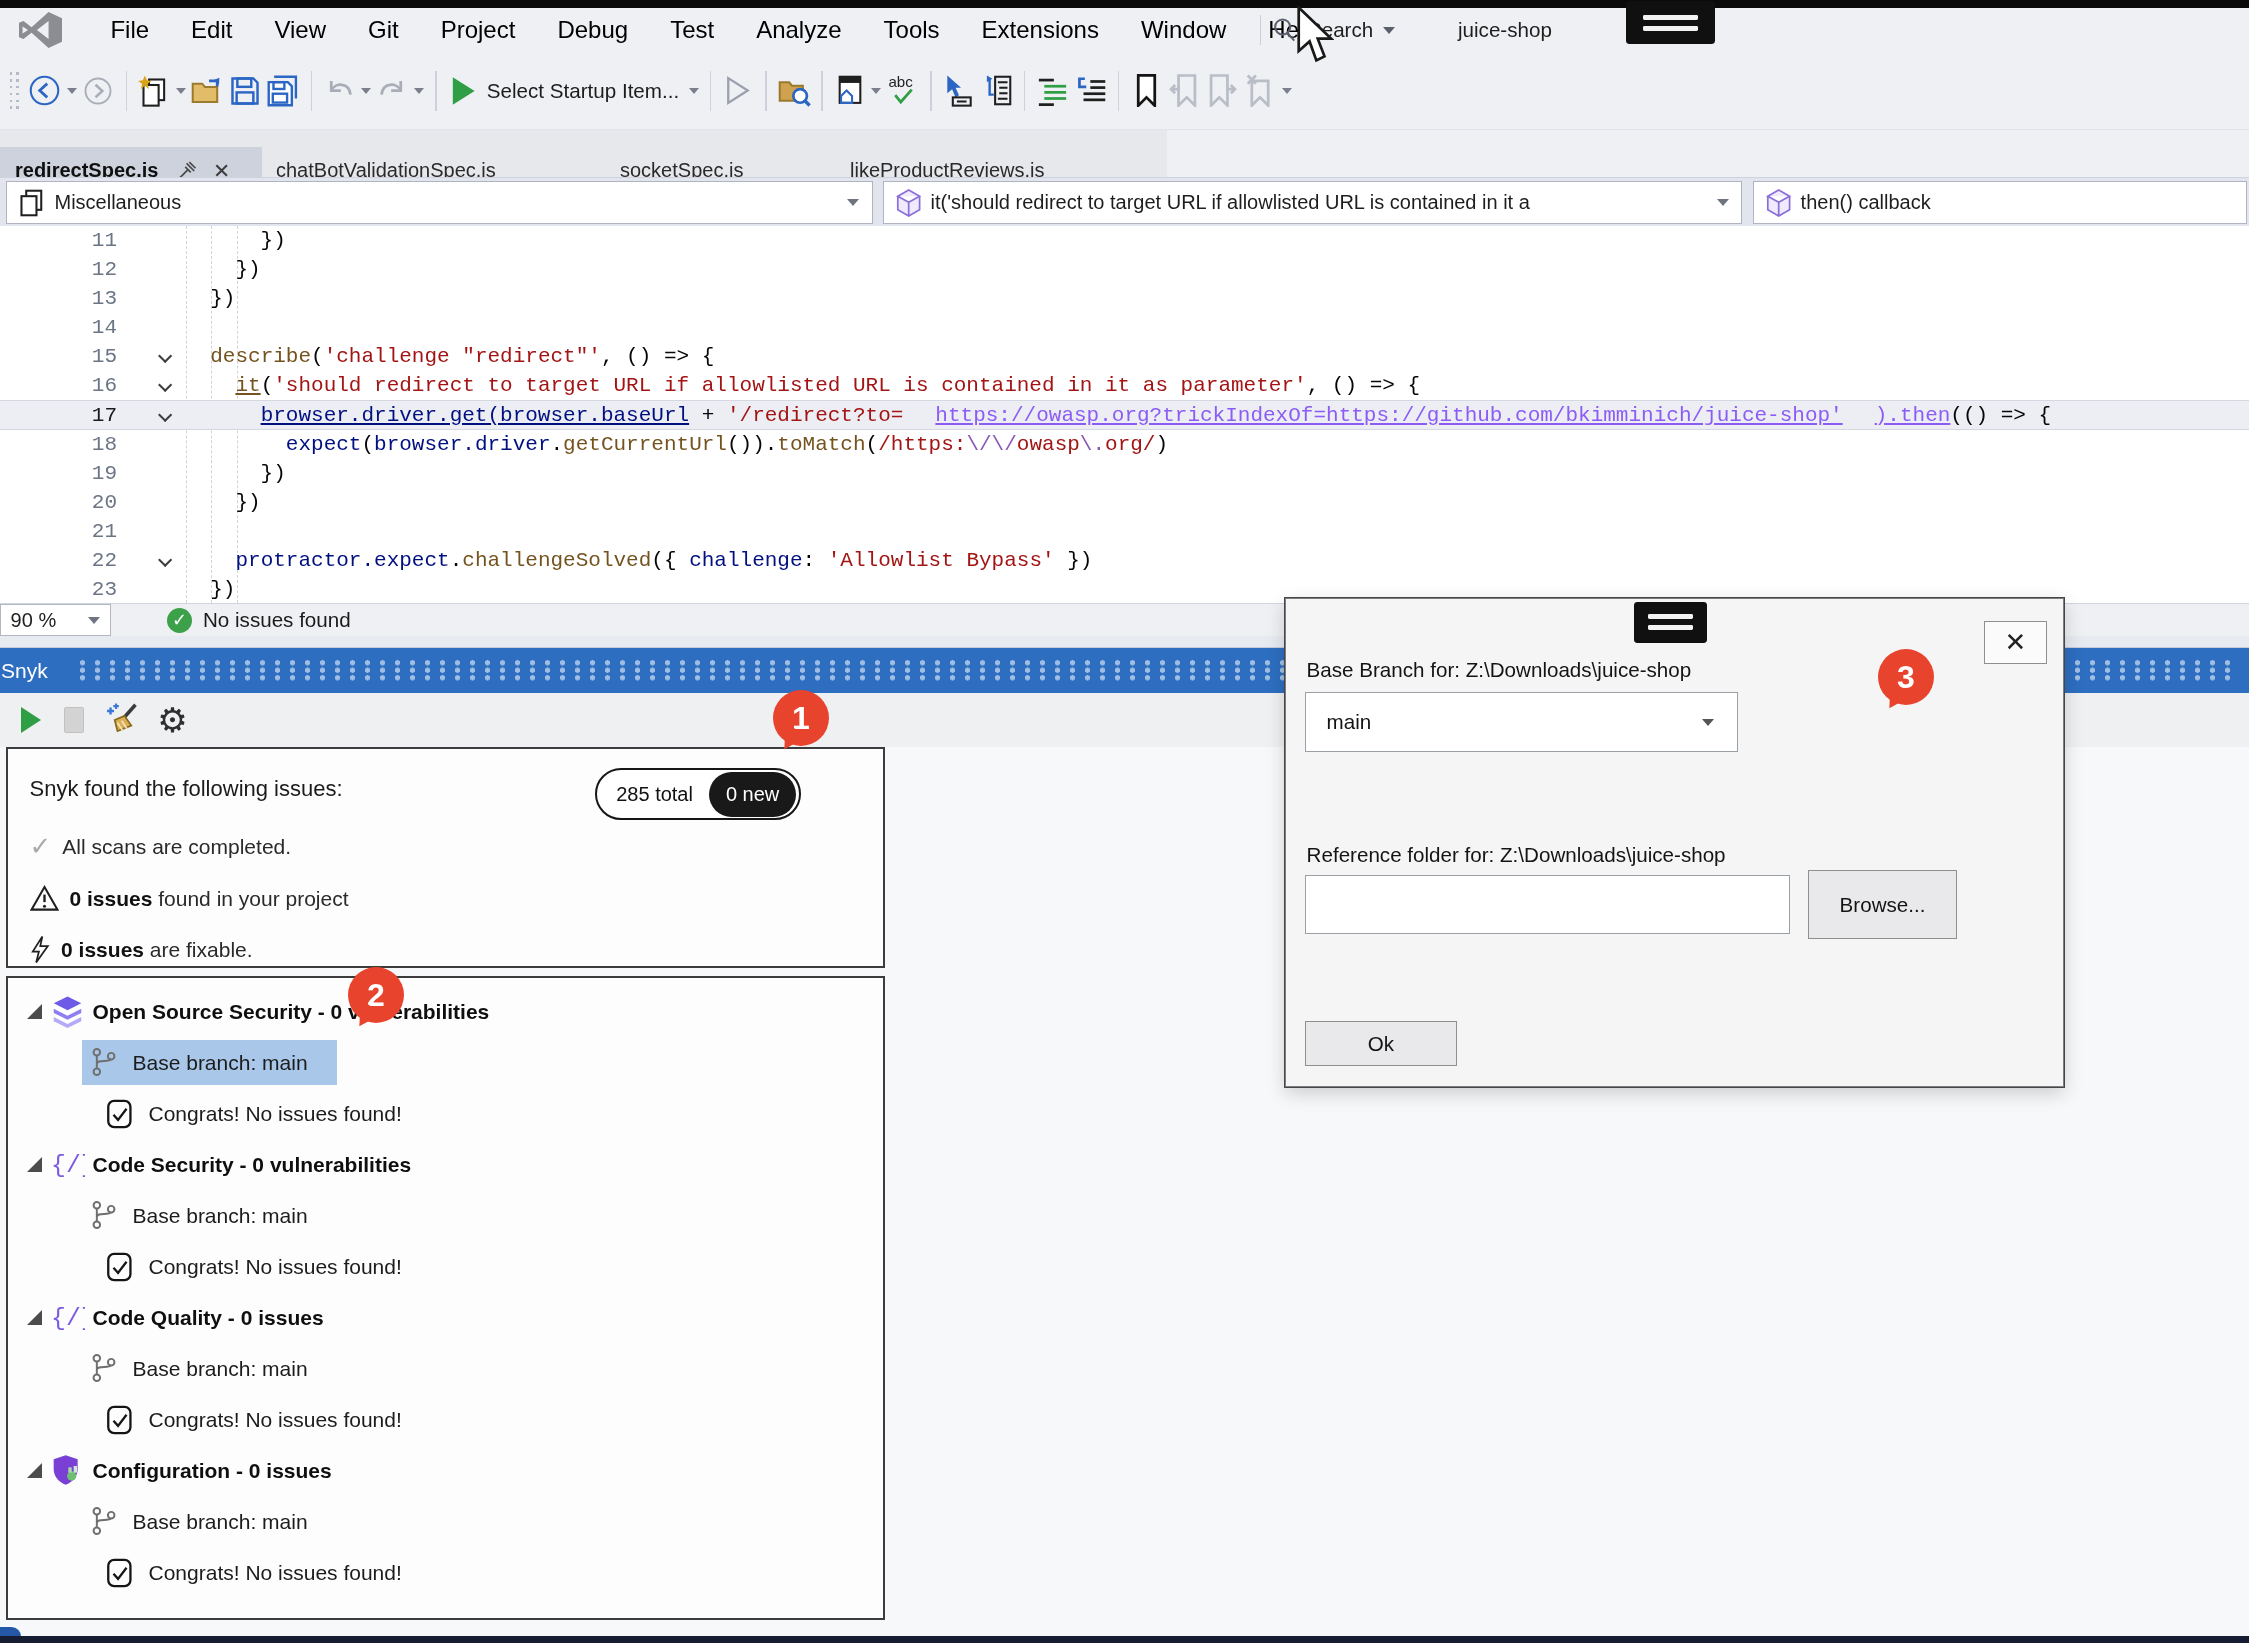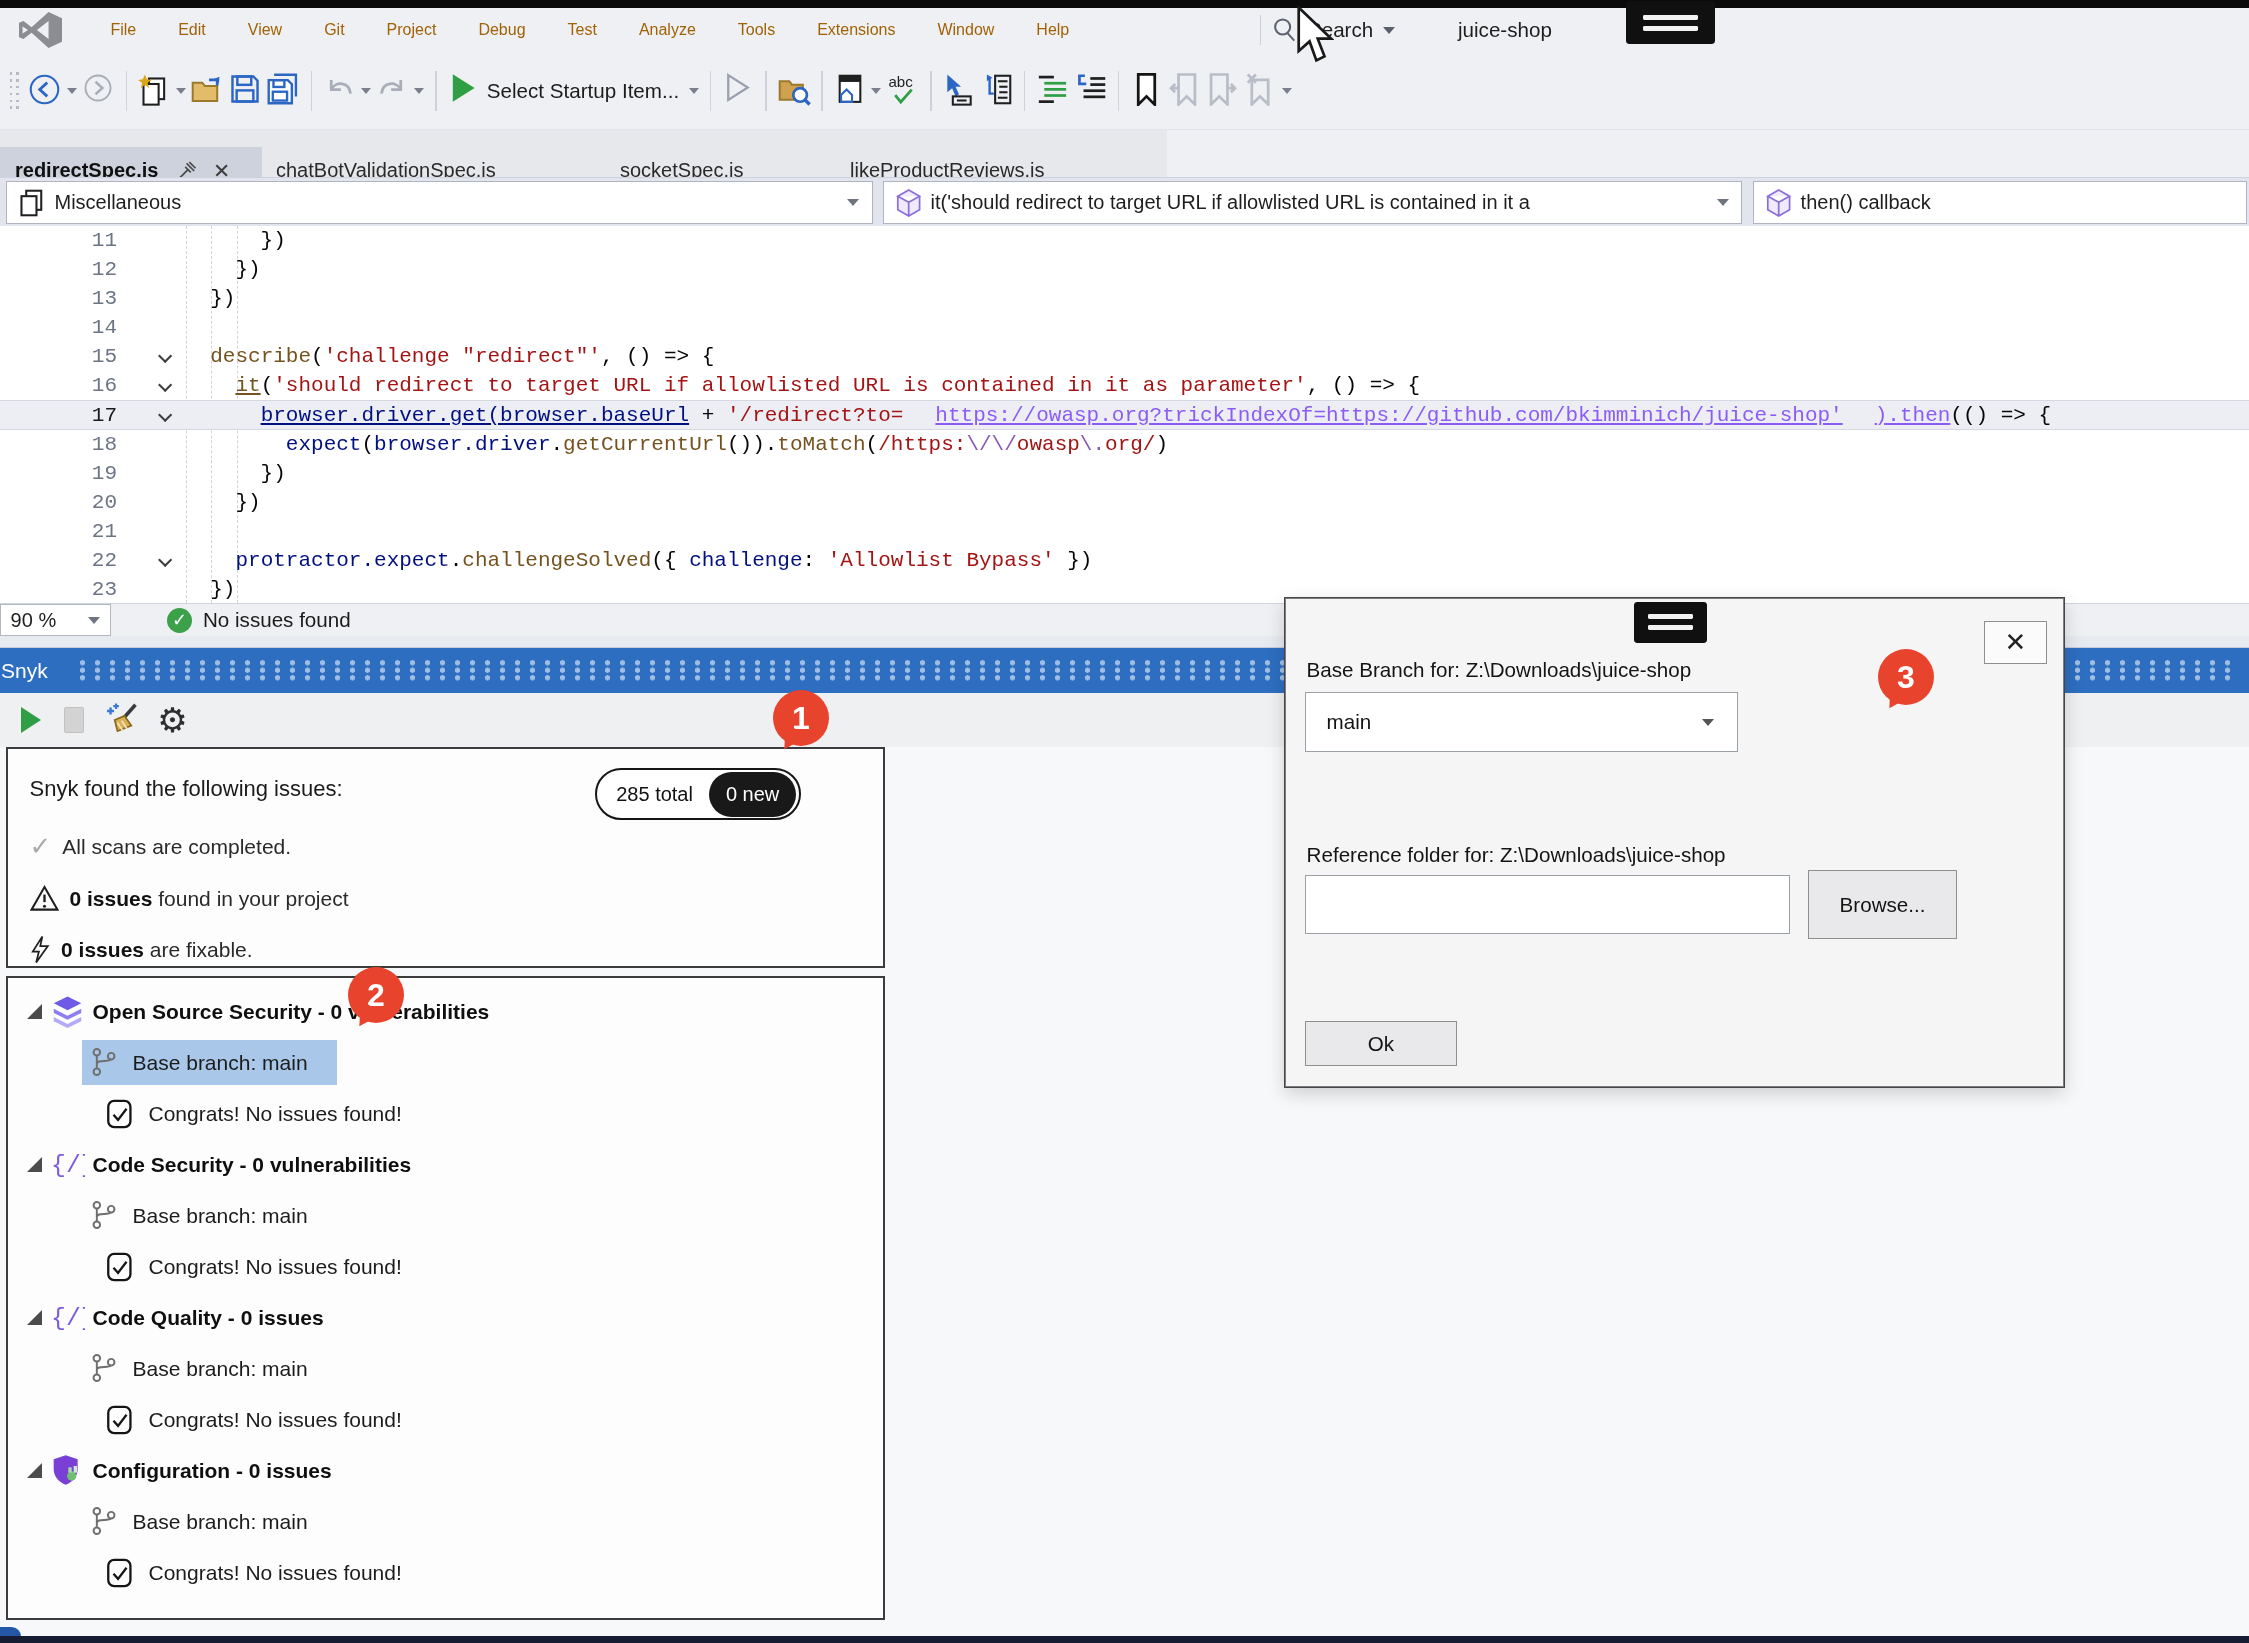--- a/index.html
+++ b/index.html
@@ -5,33 +5,33 @@
   * { margin:0; padding:0; box-sizing:border-box; }
   html,body { width:2250px; height:1644px; }
   body { font-family:"Liberation Sans", sans-serif; background:#eff0f3; overflow:hidden; position:relative; }
   .abs { position:absolute; }
 
   
   #titlebar-strip { left:0; top:0; width:2250px; height:8.2px; background:#0a0a0a; }
   #menubar { left:0; top:8.2px; width:2250px; height:44px; background:#eff0f3; display:flex; align-items:center; }
   #vs-logo { margin-left:19px; width:43px; height:36px; }
   #menu-items { display:flex; margin-left:27.4px; }
-  .menu-item { padding:0 21px; font-size:16px; color:#a16207; line-height:44px; cursor:default; }
+  .menu-item { padding:0 21px; font-size:24px; color:#000000; line-height:44px; cursor:default; }
   .vsep { width:1.4px; height:30px; background:#c9cdd7; }
   #top-search { left:1260px; top:15px; display:flex; align-items:center; gap:9.6px; }
   #search-label { font-size:20.6px; color:#1e1e1e; }
   .caret-down { width:0; height:0; border-left:6.2px solid transparent; border-right:6.2px solid transparent; border-top:7.5px solid #5a5f6b; }
   #solution-name { left:1458px; top:18px; font-size:20.6px; color:#1e1e1e; }
   .black-widget { background:#101010; border-radius:3.4px; display:flex; flex-direction:column; justify-content:center; align-items:center; gap:6.2px; }
   .black-widget span { display:block; width:62%; height:4.8px; background:#f2f2f2; border-radius:1.4px; }
   #title-widget { left:1626px; top:1.4px; width:89px; height:43px; }
 
   
   #toolbar { left:0; top:52px; width:2250px; height:78px; background:#eff0f3; display:flex; align-items:center; border-bottom:0.7px solid #e2e4ec; }
-  .tb { display:flex; justify-content:center; width:36px; height:36px; margin:0 1px;text-decoration:underline; }
+  .tb { display:flex; align-items:center; justify-content:center; width:36px; height:36px; margin:0 1px;text-decoration:underline; }
   .tb svg { display:block; }
   .tb-sep { width:1.4px; height:40px; background:#cdd1db; margin:0 8.2px; }
   .tb-caret { width:0;height:0;border-left:5.5px solid transparent;border-right:5.5px solid transparent;border-top:6.9px solid #7a7f8b; margin:0 2.7px; }
   .tb-text { font-size:20.6px; color:#1c1c1c; margin:0 6.9px 0 4.1px; }
   .grip { display:flex; gap:4.1px; margin:0 6.9px 0 9.6px; }
   .grip i { width:2.7px; height:38px; background:repeating-linear-gradient(#b6bac6 0 2.7px, transparent 2.7px 6.9px); }
 
   
   #tabstrip { left:0; top:130px; width:2250px; height:47px; background:#eff0f3; }
   #tabstrip-bg { left:0; top:0; width:1167px; height:47px; background:#e7e8eb; }

